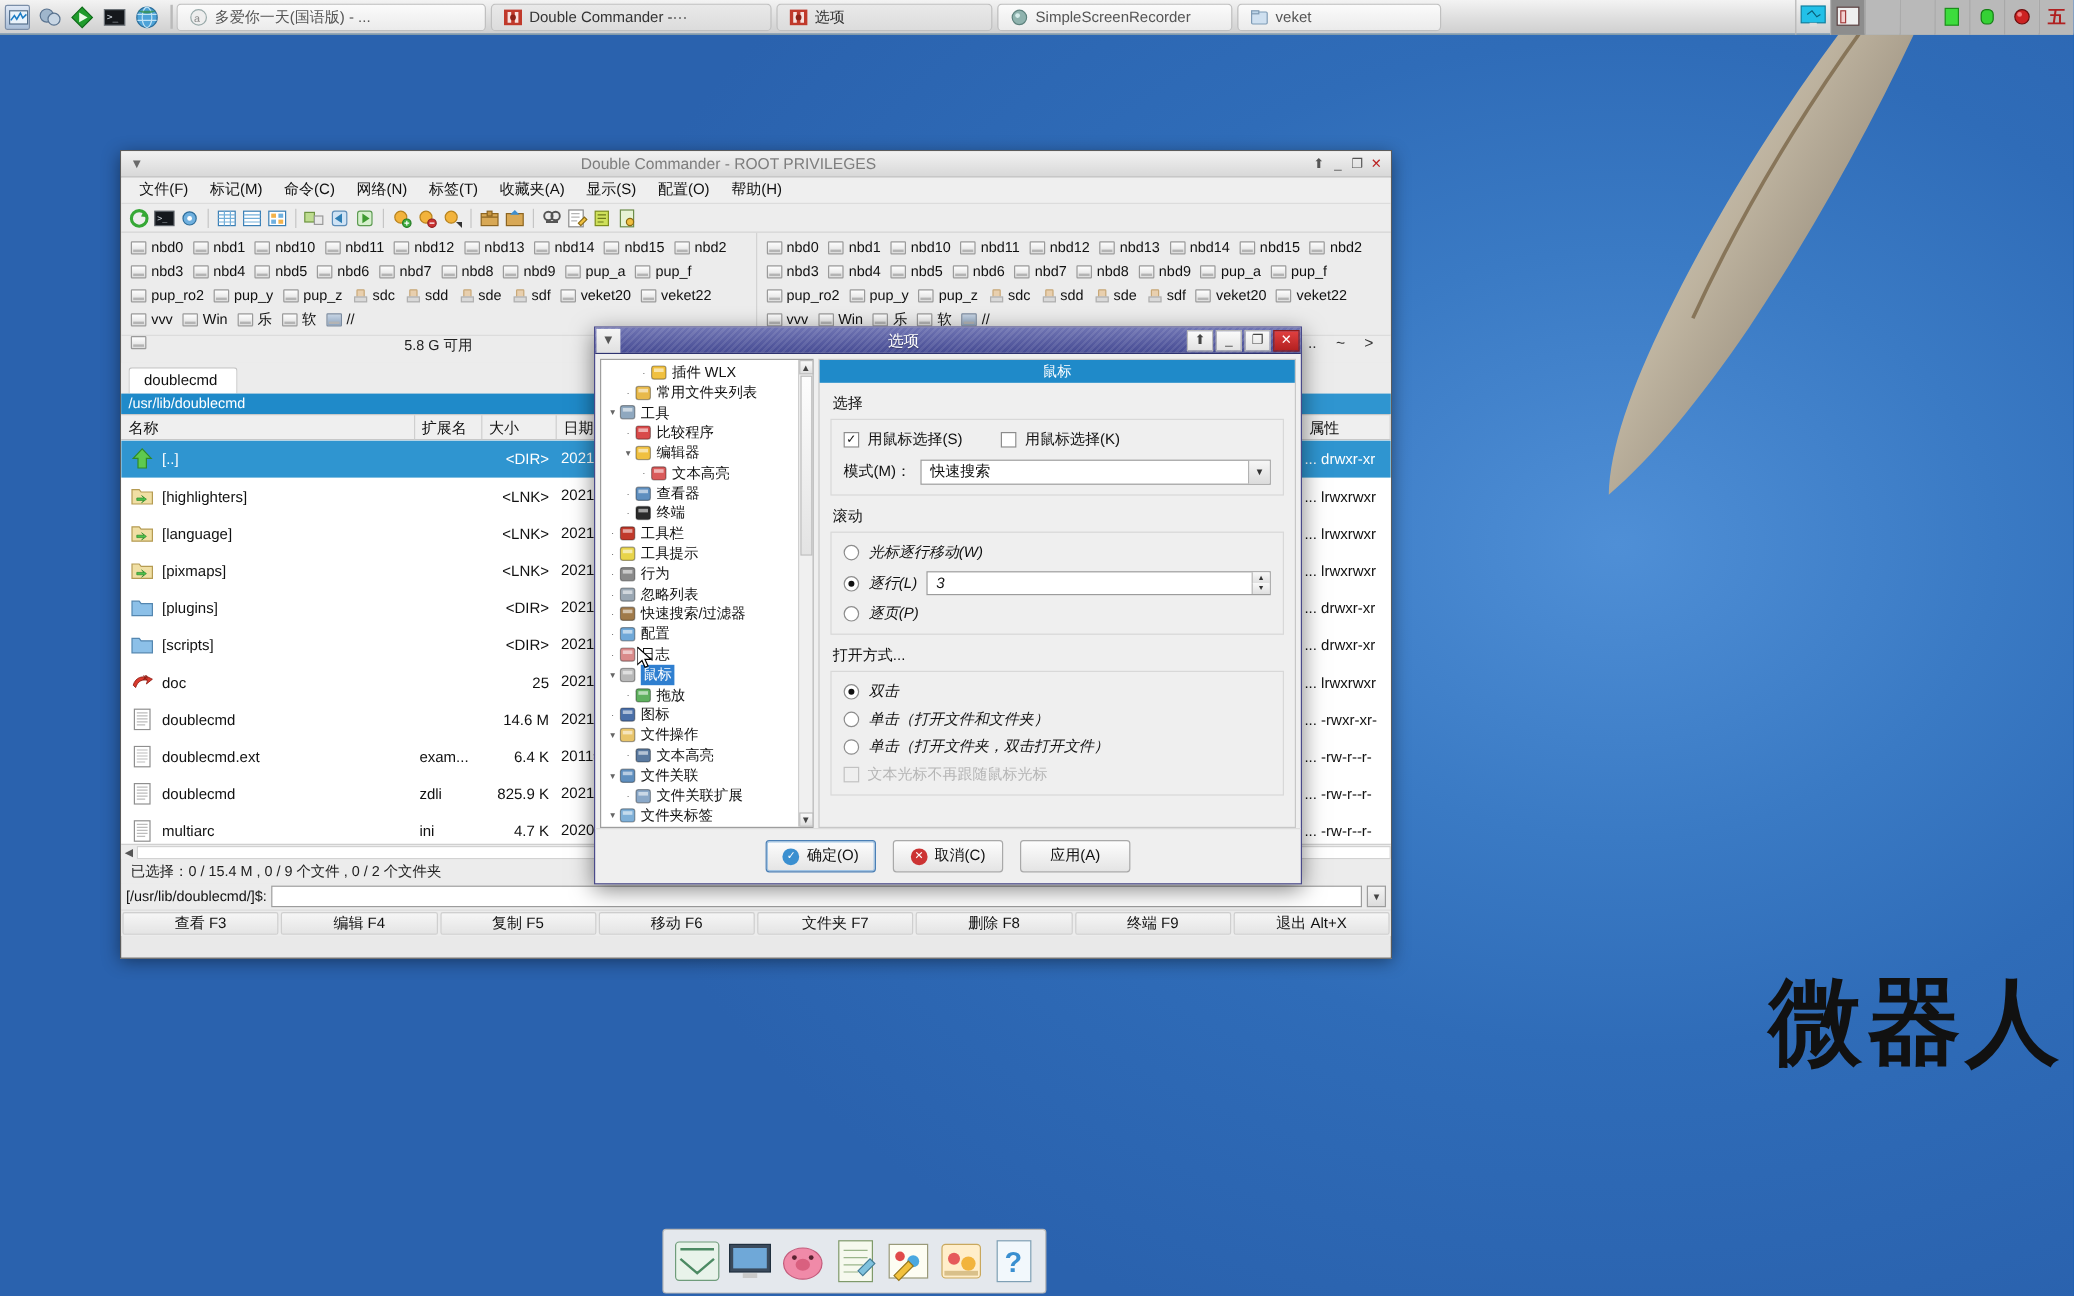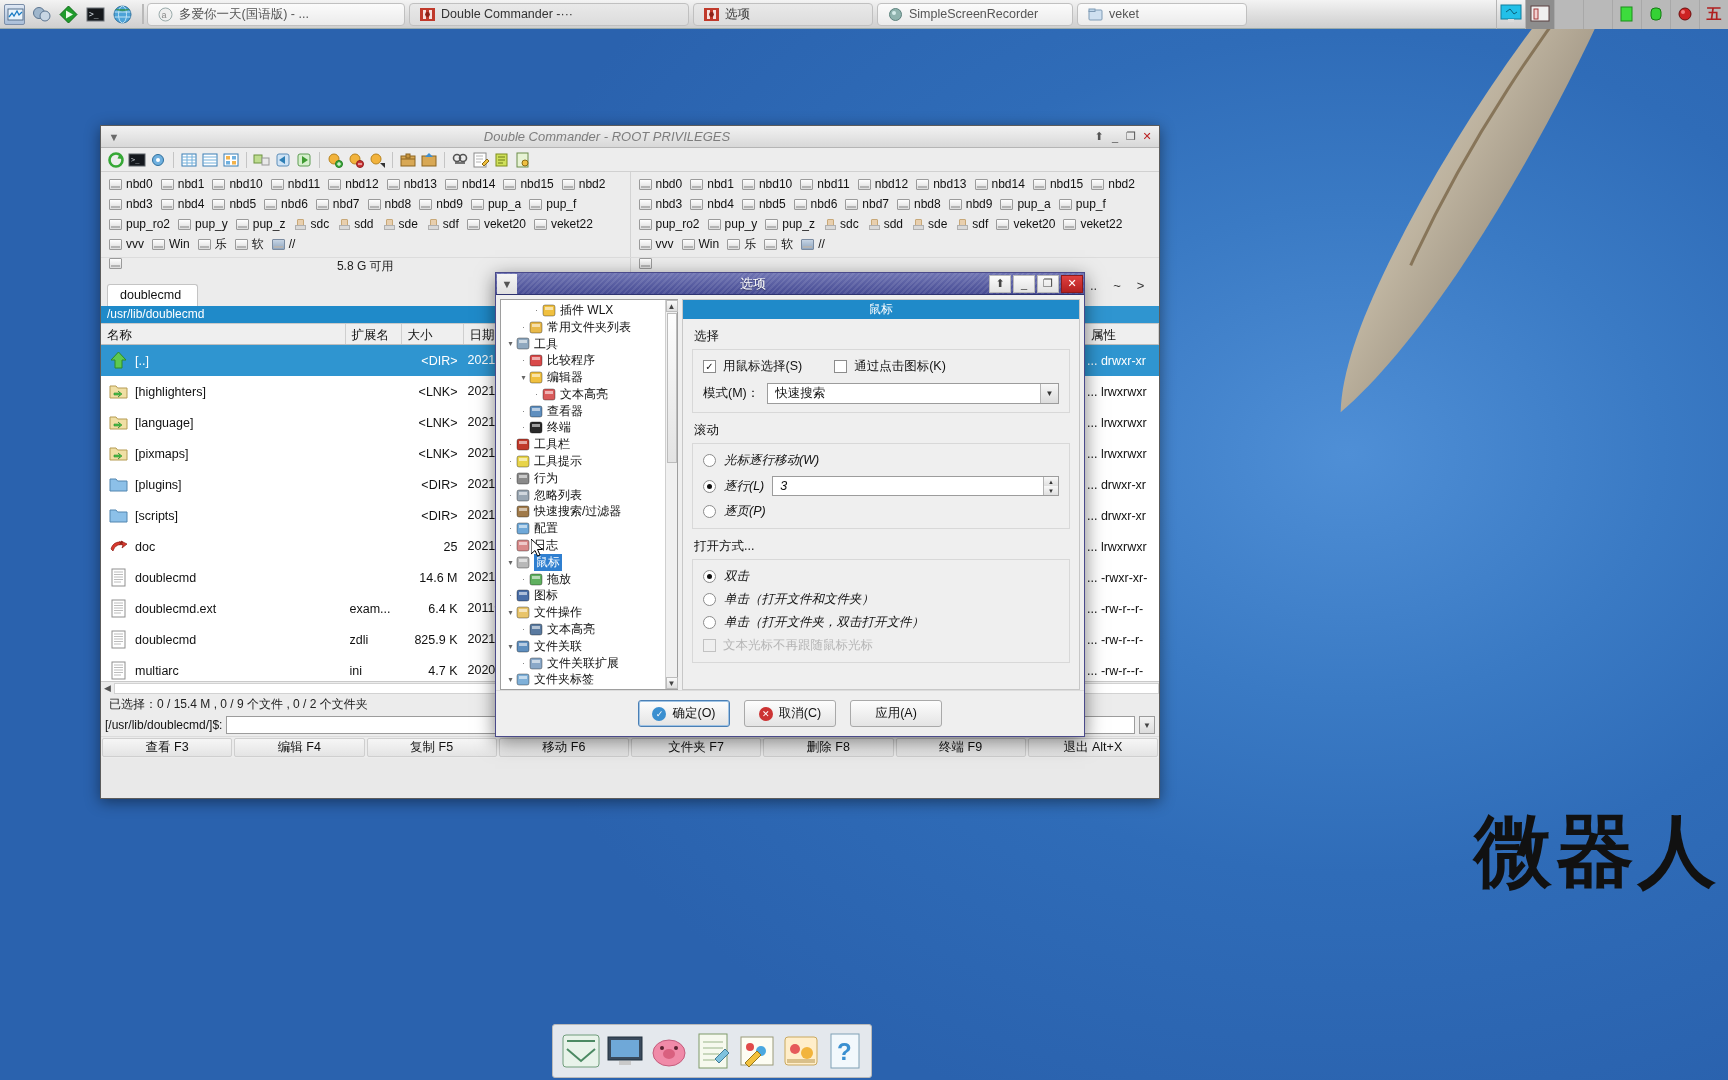--- a/index.html
+++ b/index.html
@@ -52,21 +52,21 @@
     background:#e9e9e9;
     border:1px solid #5c5c5c;
     box-shadow:0 3px 14px rgba(0,0,0,.45);
     z-index:10;
   }
   .win-title {
     height:22px; display:flex; align-items:center;
     background:linear-gradient(#f2f2f2,#d8d8d8);
     border-bottom:1px solid #b5b5b5; padding:0 4px;
   }
-  .win-title .tcaption { flex:1; text-align:center; color:#7d7d7d; font-size:13px;font-style:italic; }
+  .win-title .tcaption { flex:1; text-align:center; color:#7d7d7d; font-size:13px; }
   .wbtn { width:16px; height:14px; display:flex; align-items:center; justify-content:center;
           color:#555; font-size:11px; }
   .chev { width:18px; color:#6a6a6a; font-size:11px; text-align:center; }
   .menubar { height:22px; display:flex; align-items:center; gap:0; padding:0 6px;
              background:#efefef; border-bottom:1px solid #dcdcdc; }
   .menubar span { padding:2px 9px; font-size:12.5px; color:#111; }
   .toolbar { height:24px; display:flex; align-items:center; gap:3px; padding:1px 6px;
              background:#ededed; border-bottom:1px solid #d0d0d0; }
   .tbtn { width:18px; height:18px; border-radius:2px; }
   .tbsep { width:1px; height:16px; background:#c5c5c5; margin:0 3px; }
@@ -258,21 +258,21 @@
   <div class="task-strip">
     <div class="task-btn" style="width:258px;">
       <span class="ticon">
         <svg width="15" height="15" viewBox="0 0 15 15">
             <circle cx="7.5" cy="7.5" r="6.5" fill="#eee" stroke="#9aa"></circle>
             <text x="3.6" y="11" font-size="9" fill="#888">a</text>
           </svg>
       </span>
       <span>多爱你一天(国语版) - ...</span>
     </div>
-    <div class="task-btn active" style="width:280px;">
+    <div class="task-btn active" style="width:234px;">
       <span class="ticon">
         <svg width="15" height="15" viewBox="0 0 15 15">
             <rect x="0" y="1" width="15" height="13" fill="#c0392b"></rect>
             <path d="M3 3h3v9H3zM9 3h3v9H9z" fill="#fff" opacity=".85"></path>
             <circle cx="7.5" cy="7.5" r="2.4" fill="#8e2218"></circle>
           </svg>
       </span>
       <span>Double Commander -···</span>
     </div>
     <div class="task-btn active" style="width:180px;">
@@ -347,20 +347,31 @@
 
   <div class="win-title">
     <div class="chev">▼</div>
     <div class="tcaption">Double Commander - ROOT PRIVILEGES</div>
     <div class="wbtn">⬆</div>
     <div class="wbtn">_</div>
     <div class="wbtn">❐</div>
     <div class="wbtn" style="color:#b22;">✕</div>
   </div>
 
+  <div class="menubar">
+    <span>文件(F)</span>
+    <span>标记(M)</span>
+    <span>命令(C)</span>
+    <span>网络(N)</span>
+    <span>标签(T)</span>
+    <span>收藏夹(A)</span>
+    <span>显示(S)</span>
+    <span>配置(O)</span>
+    <span>帮助(H)</span>
+  </div>
 
   <div class="toolbar">
     <div class="tbtn"><svg width="18" height="18" viewBox="0 0 18 18">
           <circle cx="9" cy="9" r="6.5" fill="none" stroke="#36a836" stroke-width="2.6"></circle>
           <polygon points="13,2.5 16.5,8 10.5,7.5" fill="#36a836"></polygon>
         </svg></div>
     <div class="tbtn"><svg width="18" height="18" viewBox="0 0 18 18">
           <rect x="1" y="3" width="16" height="12" fill="#14181d" stroke="#5c6268"></rect>
           <text x="3" y="11" font-size="7" fill="#cfd6dd" font-family="monospace">&gt;_</text>
         </svg></div>
@@ -1298,21 +1309,21 @@
       <div class="pane-head">鼠标</div>
       <div class="pane-body">
 
         <div class="grp-label">选择</div>
         <div class="grp-box">
           <div class="chkline">
             <span class="chk">✓</span>
             <span class="lbl">用鼠标选择(S)</span>
             <span style="width:18px"></span>
             <span class="chk"></span>
-            <span class="lbl">通过点击图标(K)</span>
+            <span class="lbl">用鼠标选择(K)</span>
           </div>
           <div class="modeline">
             <span class="lbl">模式(M)：</span>
             <span class="combo">
               <span>快速搜索</span>
               <span class="arrow">▼</span>
             </span>
           </div>
         </div>
 

